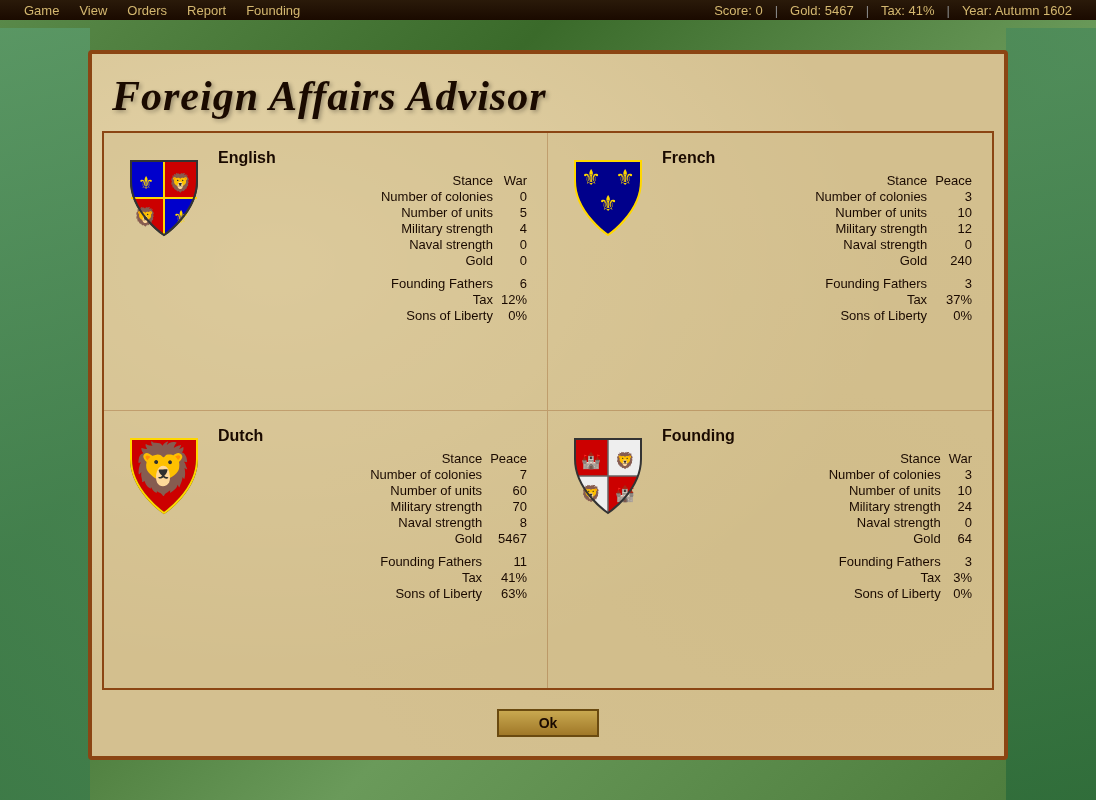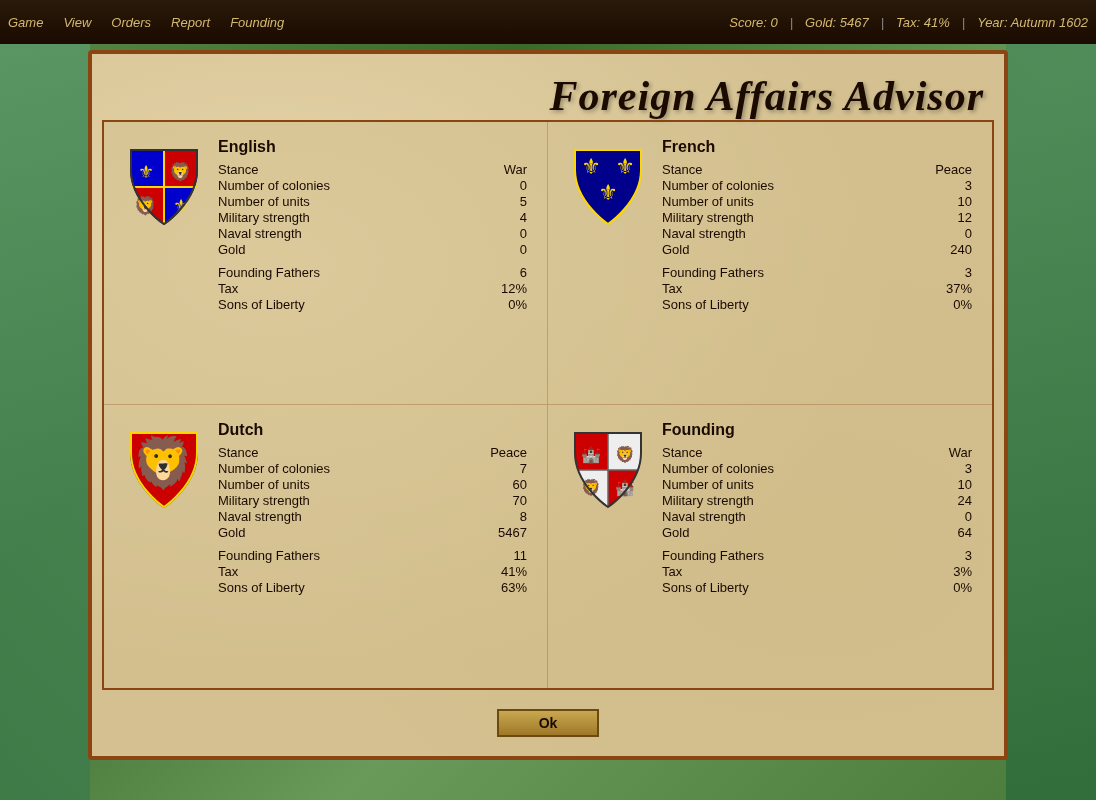--- a/index.html
+++ b/index.html
@@ -16,27 +16,26 @@
     .game-bg {
       position: absolute;
       top: 0; left: 0; right: 0; bottom: 0;
       background: linear-gradient(135deg, #5a8a4a 0%, #3a6a2a 30%, #6a9a5a 60%, #4a7a3a 100%);
     }
 
     
     .menu-bar {
       position: absolute;
       top: 0; left: 0; right: 0;
-      height: 44px;
+      height: 20px;
       background: linear-gradient(180deg, #2a1a0a 0%, #1a0a00 100%);
       display: flex;
       align-items: center;
-      padding: 0 8px;
+      padding: 0 24px;
       z-index: 100;
-      font-style: italic;
     }
     .menu-items {
       display: flex;
       gap: 20px;
       flex: 1;
     }
     .menu-item {
       color: #d4b870;
       font-size: 13px;
       cursor: pointer;
@@ -66,22 +65,22 @@
         radial-gradient(ellipse at 20% 30%, rgba(255,245,210,0.4) 0%, transparent 60%),
         radial-gradient(ellipse at 80% 70%, rgba(200,180,120,0.3) 0%, transparent 50%);
       border: 4px solid #8B4513;
       border-radius: 4px;
       display: flex;
       flex-direction: column;
     }
 
     
     .dialog-title {
-      text-align: right;
-      padding: 18px 20px 0;
+      text-align: left;
+      padding: 18px 20px 11px;
       font-size: 42px;
       font-family: 'Palatino Linotype', 'Book Antiqua', Palatino, serif;
       color: #1a0a00;
       font-style: italic;
       font-weight: bold;
       text-shadow: 2px 2px 4px rgba(0,0,0,0.3);
       letter-spacing: 1px;
     }
 
     
@@ -139,21 +138,21 @@
 
     .stats-grid {
       display: grid;
       grid-template-columns: 1fr auto;
       gap: 1px 8px;
       font-size: 13px;
       color: #1a0a00;
       font-family: Arial, sans-serif;
     }
 
-    .stat-label { color: #1a0a00; }
+    .stat-label { color: #1a0a00; text-align: right; }
     .stat-value { text-align: right; }
 
     .stat-separator {
       grid-column: 1 / -1;
       height: 6px;
     }
 
     
     .dialog-footer {
       padding: 19px;

